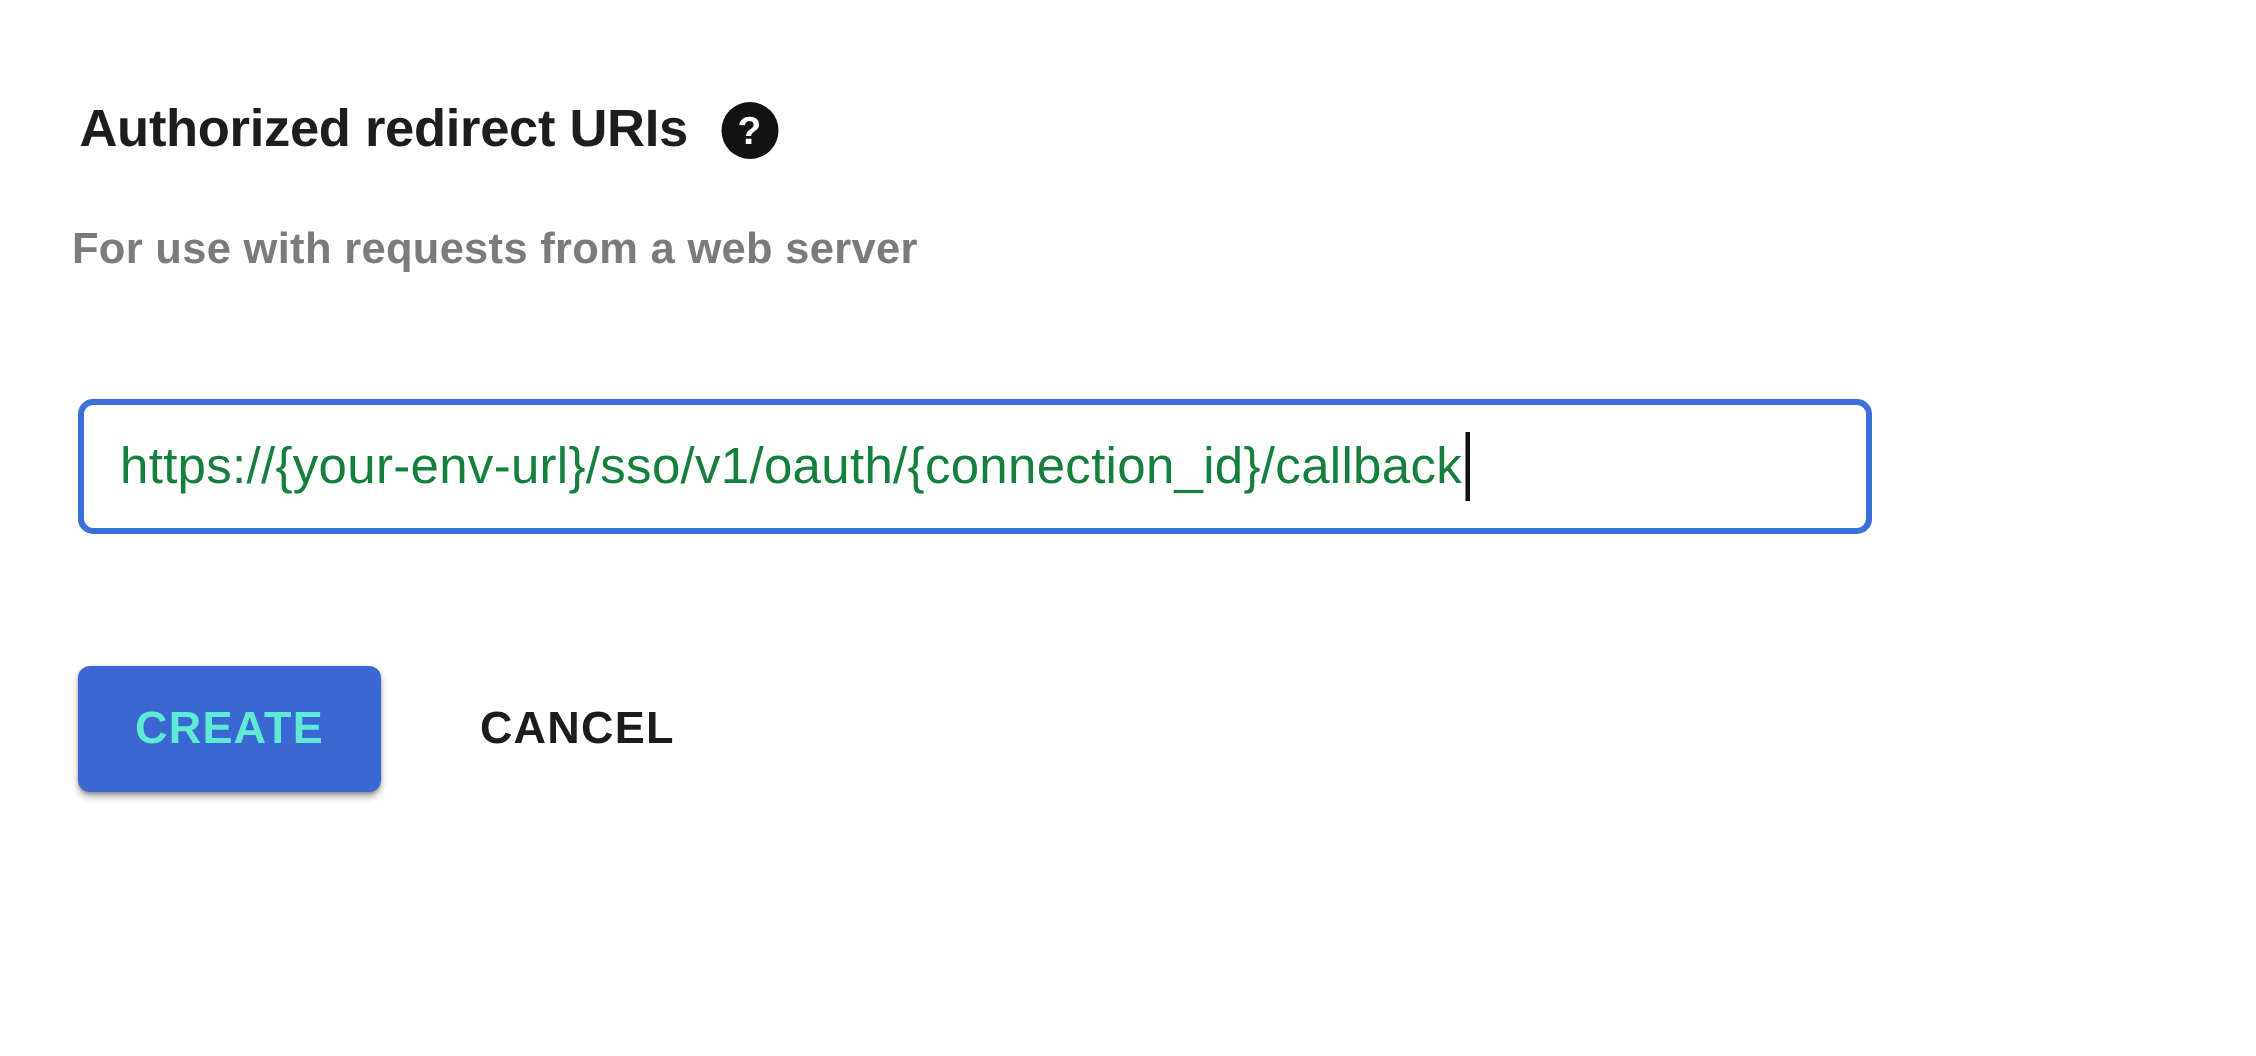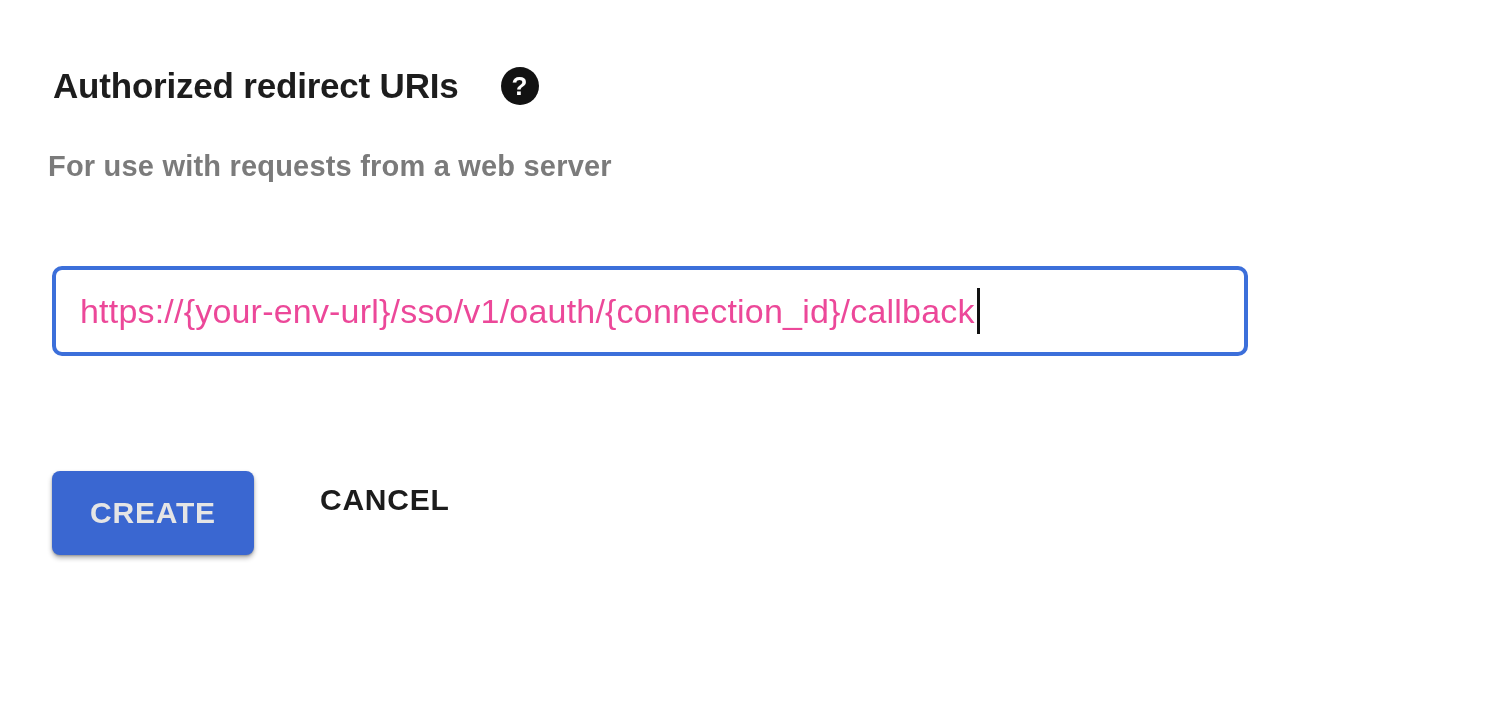--- a/index.html
+++ b/index.html
@@ -15,22 +15,22 @@
     background: #ffffff;
     overflow: hidden;
   }
 
   
   .heading-row {
     position: absolute;
     left: 53px;
     top: 66px;
     display: flex;
-    align-items: center;
-    gap: 42px;
+    align-items: flex-end;
+    gap: 22px;
   }
   .heading {
     font-size: 35px;
     font-weight: 700;
     color: #1d1d1d;
     letter-spacing: -0.2px;
     line-height: 1.15;
   }
   .help-icon {
     width: 38px;
@@ -71,21 +71,21 @@
     border-radius: 10px;
     display: flex;
     align-items: center;
     padding: 0 24px;
     cursor: text;
     white-space: nowrap;
     overflow: hidden;
   }
   .uri-text {
     font-size: 34px;
-    color: #ec4899;
+    color: #15803d;
     letter-spacing: 0.2px;
   }
   .caret {
     display: inline-block;
     width: 3px;
     height: 46px;
     background: #111111;
     margin-left: 2px;
     animation: blink 1.1s step-end infinite;
   }
@@ -97,30 +97,29 @@
     left: 52px;
     top: 444px;
     display: flex;
     align-items: center;
   }
   .create-btn {
     height: 84px;
     min-width: 196px;
     padding: 0 38px;
     background: #3a67d1;
-    color: #e5e5e5;
+    color: #5eead4;
     border: none;
     border-radius: 8px;
     font-family: "Liberation Sans", sans-serif;
     font-size: 30px;
     font-weight: 700;
     letter-spacing: 0.8px;
     cursor: pointer;
     box-shadow: 0 3px 5px rgba(0,0,0,0.30), 0 1px 2px rgba(0,0,0,0.20);
-    margin-top: 27px;
   }
   .cancel-btn {
     margin-left: 62px;
     height: 84px;
     padding: 0 4px;
     background: transparent;
     border: none;
     color: #1c1c1c;
     font-family: "Liberation Sans", sans-serif;
     font-size: 30px;

